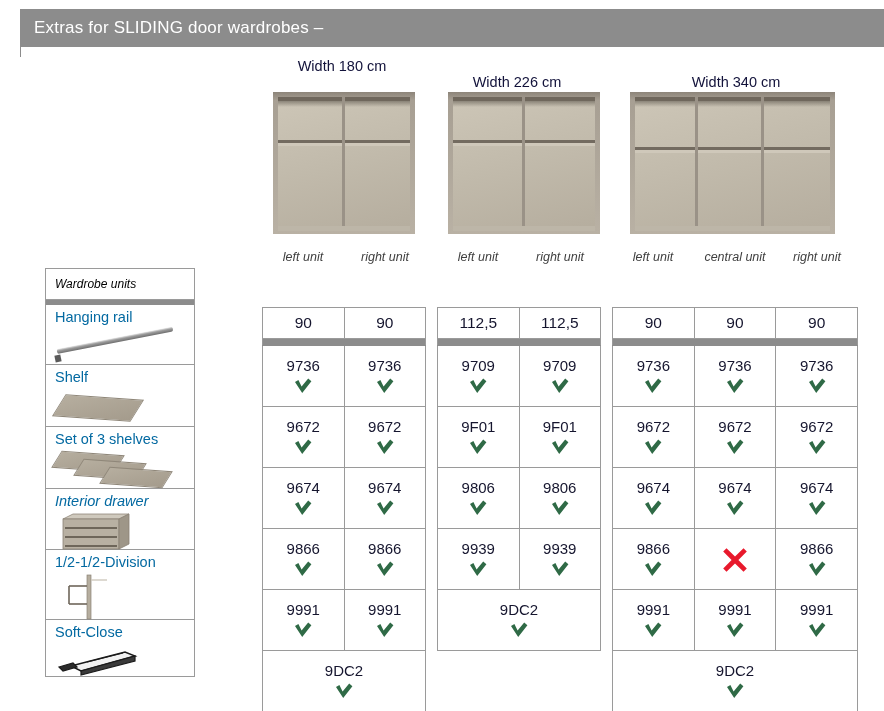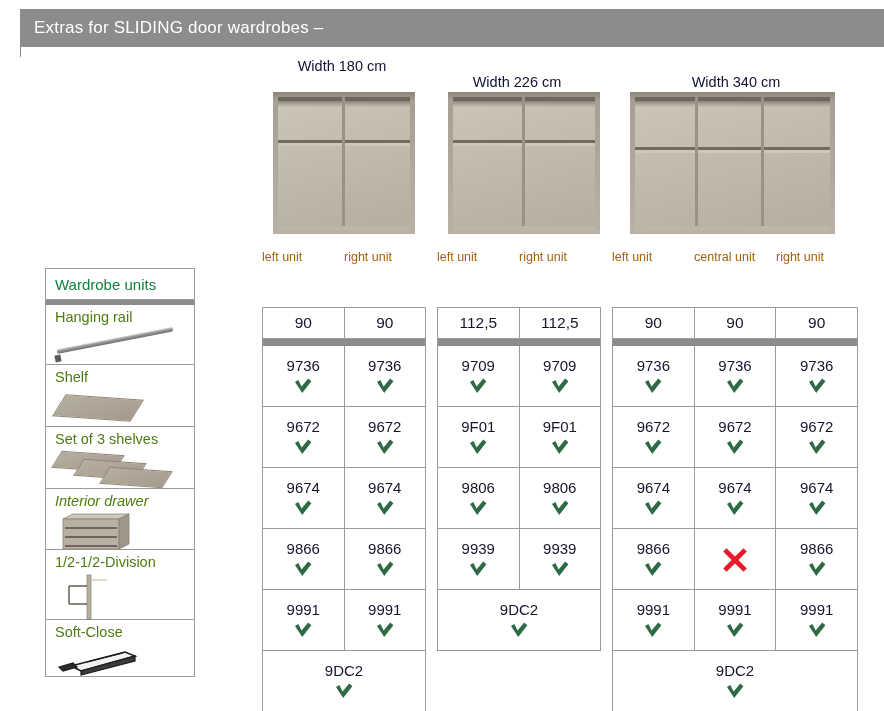--- a/index.html
+++ b/index.html
@@ -61,22 +61,23 @@
   }
   .wd-shadowtop{
     position:absolute;left:5px;right:5px;top:9px;height:6px;
     background:linear-gradient(180deg,rgba(60,54,46,.45),rgba(60,54,46,0));
   }
   .wd-floor{
     position:absolute;left:5px;right:5px;bottom:3px;height:5px;
     background:#bdb6a8;
   }
   .unit-caption{
-    position:absolute;font-size:12.5px;color:#a16207;text-align:left;
+    position:absolute;font-size:12.5px;color:#404040;text-align:center;
     white-space:nowrap;
+    font-style:italic;
   }
   .tbl{
     position:absolute;border-collapse:collapse;table-layout:fixed;
     background:#ffffff;
     margin-top:36px;
   }
   .tbl td{
     border:1px solid #9a9a9a;
     text-align:center;vertical-align:middle;
     font-size:15px;color:#15152e;
@@ -95,30 +96,31 @@
   svg.tick{display:inline-block;vertical-align:middle;}
   svg.cross{display:inline-block;vertical-align:middle;}
 
   
   .legend{
     position:absolute;left:45px;top:268px;width:150px;
     border:1px solid #9a9a9a;box-sizing:border-box;background:#fff;
   }
   .legend-head{
     height:31px;display:flex;align-items:center;padding-left:9px;
-    font-size:15px;color:#15803d;border-bottom:1px solid #9a9a9a;
+    font-size:12px;color:#000000;border-bottom:1px solid #9a9a9a;
     box-sizing:border-box;
+    font-style:italic;
   }
   .legend-sep{height:5px;background:#8c8c8c;}
   .legend-row{
     box-sizing:border-box;border-bottom:1px solid #9a9a9a;
     padding:4px 0 0 9px;position:relative;
   }
   .legend-row:last-child{border-bottom:none;}
-  .legend-label{font-size:14.5px;color:#4d7c0f;line-height:1.15;}
+  .legend-label{font-size:14.5px;color:#0369a1;line-height:1.15;}
   .legend-art{position:relative;margin-top:3px;height:38px;}
 
   
   .art-rail{
     position:absolute;left:2px;top:20px;width:118px;height:5px;
     background:linear-gradient(180deg,#f2f2f2,#9d9d9d 40%,#6c6c6c);
     transform:rotate(-11deg);transform-origin:left center;
     border-radius:2px;
   }
   .art-rail-cap{

